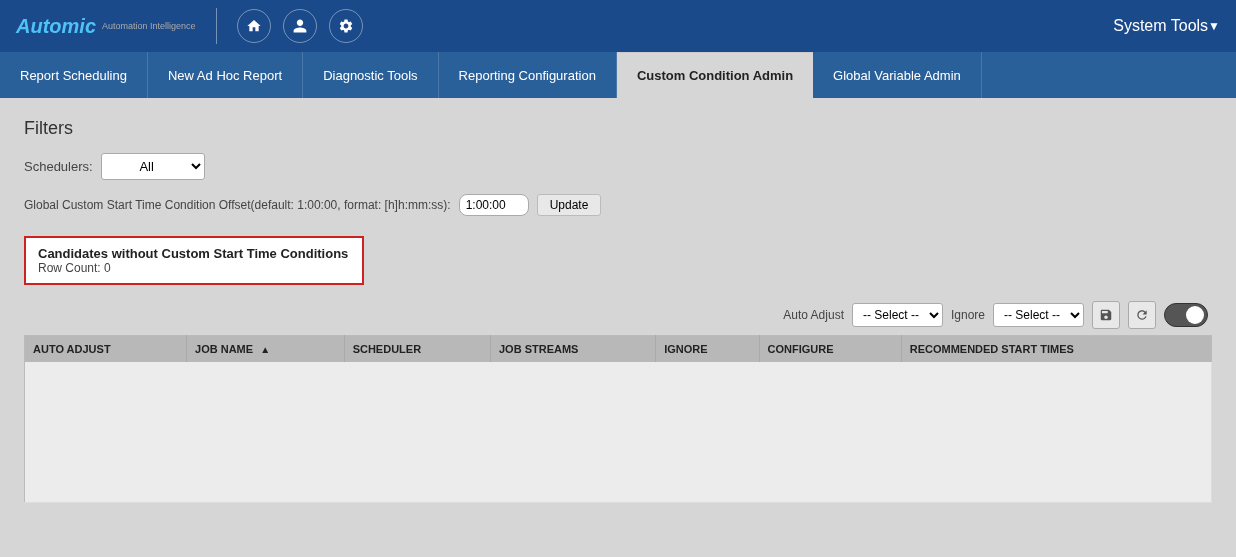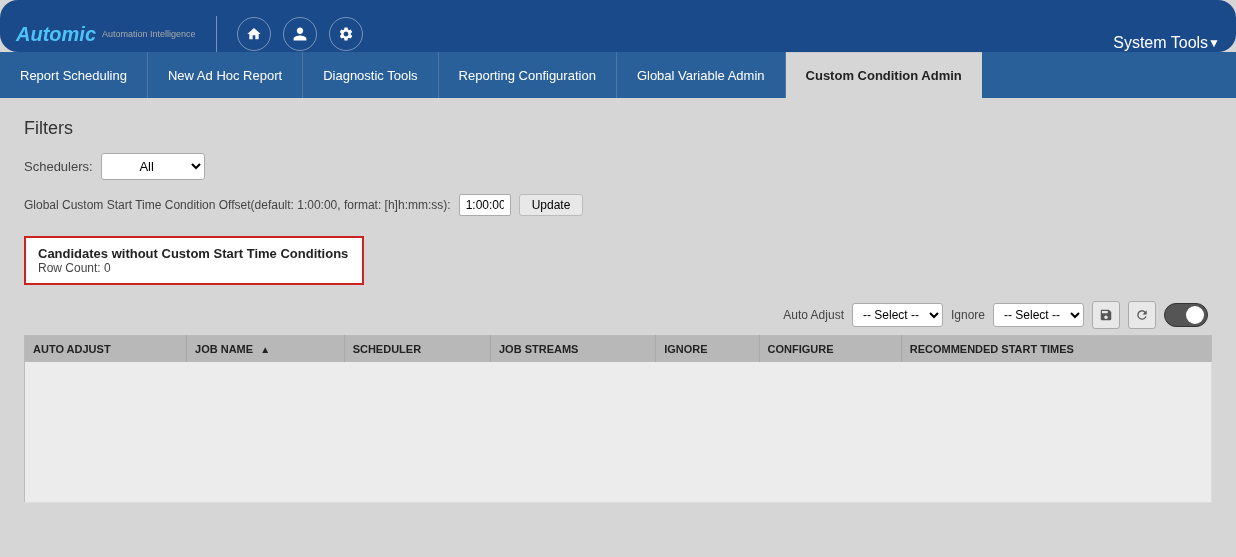--- a/index.html
+++ b/index.html
@@ -3,24 +3,23 @@
   <meta charset="utf-8">
   <style>
     * { margin: 0; padding: 0; box-sizing: border-box; }
     body { font-family: Arial, sans-serif; font-size: 13px; background: #d6d6d6; }
 
     
     .top-bar {
       background: #1a4a8a;
       height: 52px;
       display: flex;
-      align-items: flex-end;
+      align-items: center;
       justify-content: space-between;
       padding: 0 16px;
-      border-radius: 18px;
     }
     .top-bar-left {
       display: flex;
       align-items: center;
       gap: 12px;
     }
     .logo-area {
       display: flex;
       align-items: center;
       gap: 6px;
@@ -130,22 +129,22 @@
       align-items: center;
       gap: 8px;
       margin-bottom: 20px;
       font-size: 12px;
       color: #444;
     }
     .offset-input {
       border: 1px solid #aaa;
       padding: 3px 6px;
       font-size: 12px;
-      width: 52px;
-      border-radius: 2px;
+      width: 70px;
+      border-radius: 8px;
     }
     .update-btn {
       padding: 3px 12px;
       font-size: 12px;
       background: #e8e8e8;
       border: 1px solid #bbb;
       border-radius: 3px;
       cursor: pointer;
     }
 
@@ -287,22 +286,22 @@
     <span class="system-tools-label">System Tools</span>
     <span class="dropdown-arrow">▼</span>
   </div>
 </div>
 
 <div class="tab-bar">
   <div class="tab-item">Report Scheduling</div>
   <div class="tab-item">New Ad Hoc Report</div>
   <div class="tab-item">Diagnostic Tools</div>
   <div class="tab-item">Reporting Configuration</div>
+  <div class="tab-item active">Custom Condition Admin</div>
   <div class="tab-item">Global Variable Admin</div>
-  <div class="tab-item active">Custom Condition Admin</div>
 </div>
 
 <div class="main-content">
 
   <div class="filters-title">Filters</div>
 
   
   <div class="filter-row">
     <span class="filter-label">Schedulers:</span>
     <select class="filter-select">

